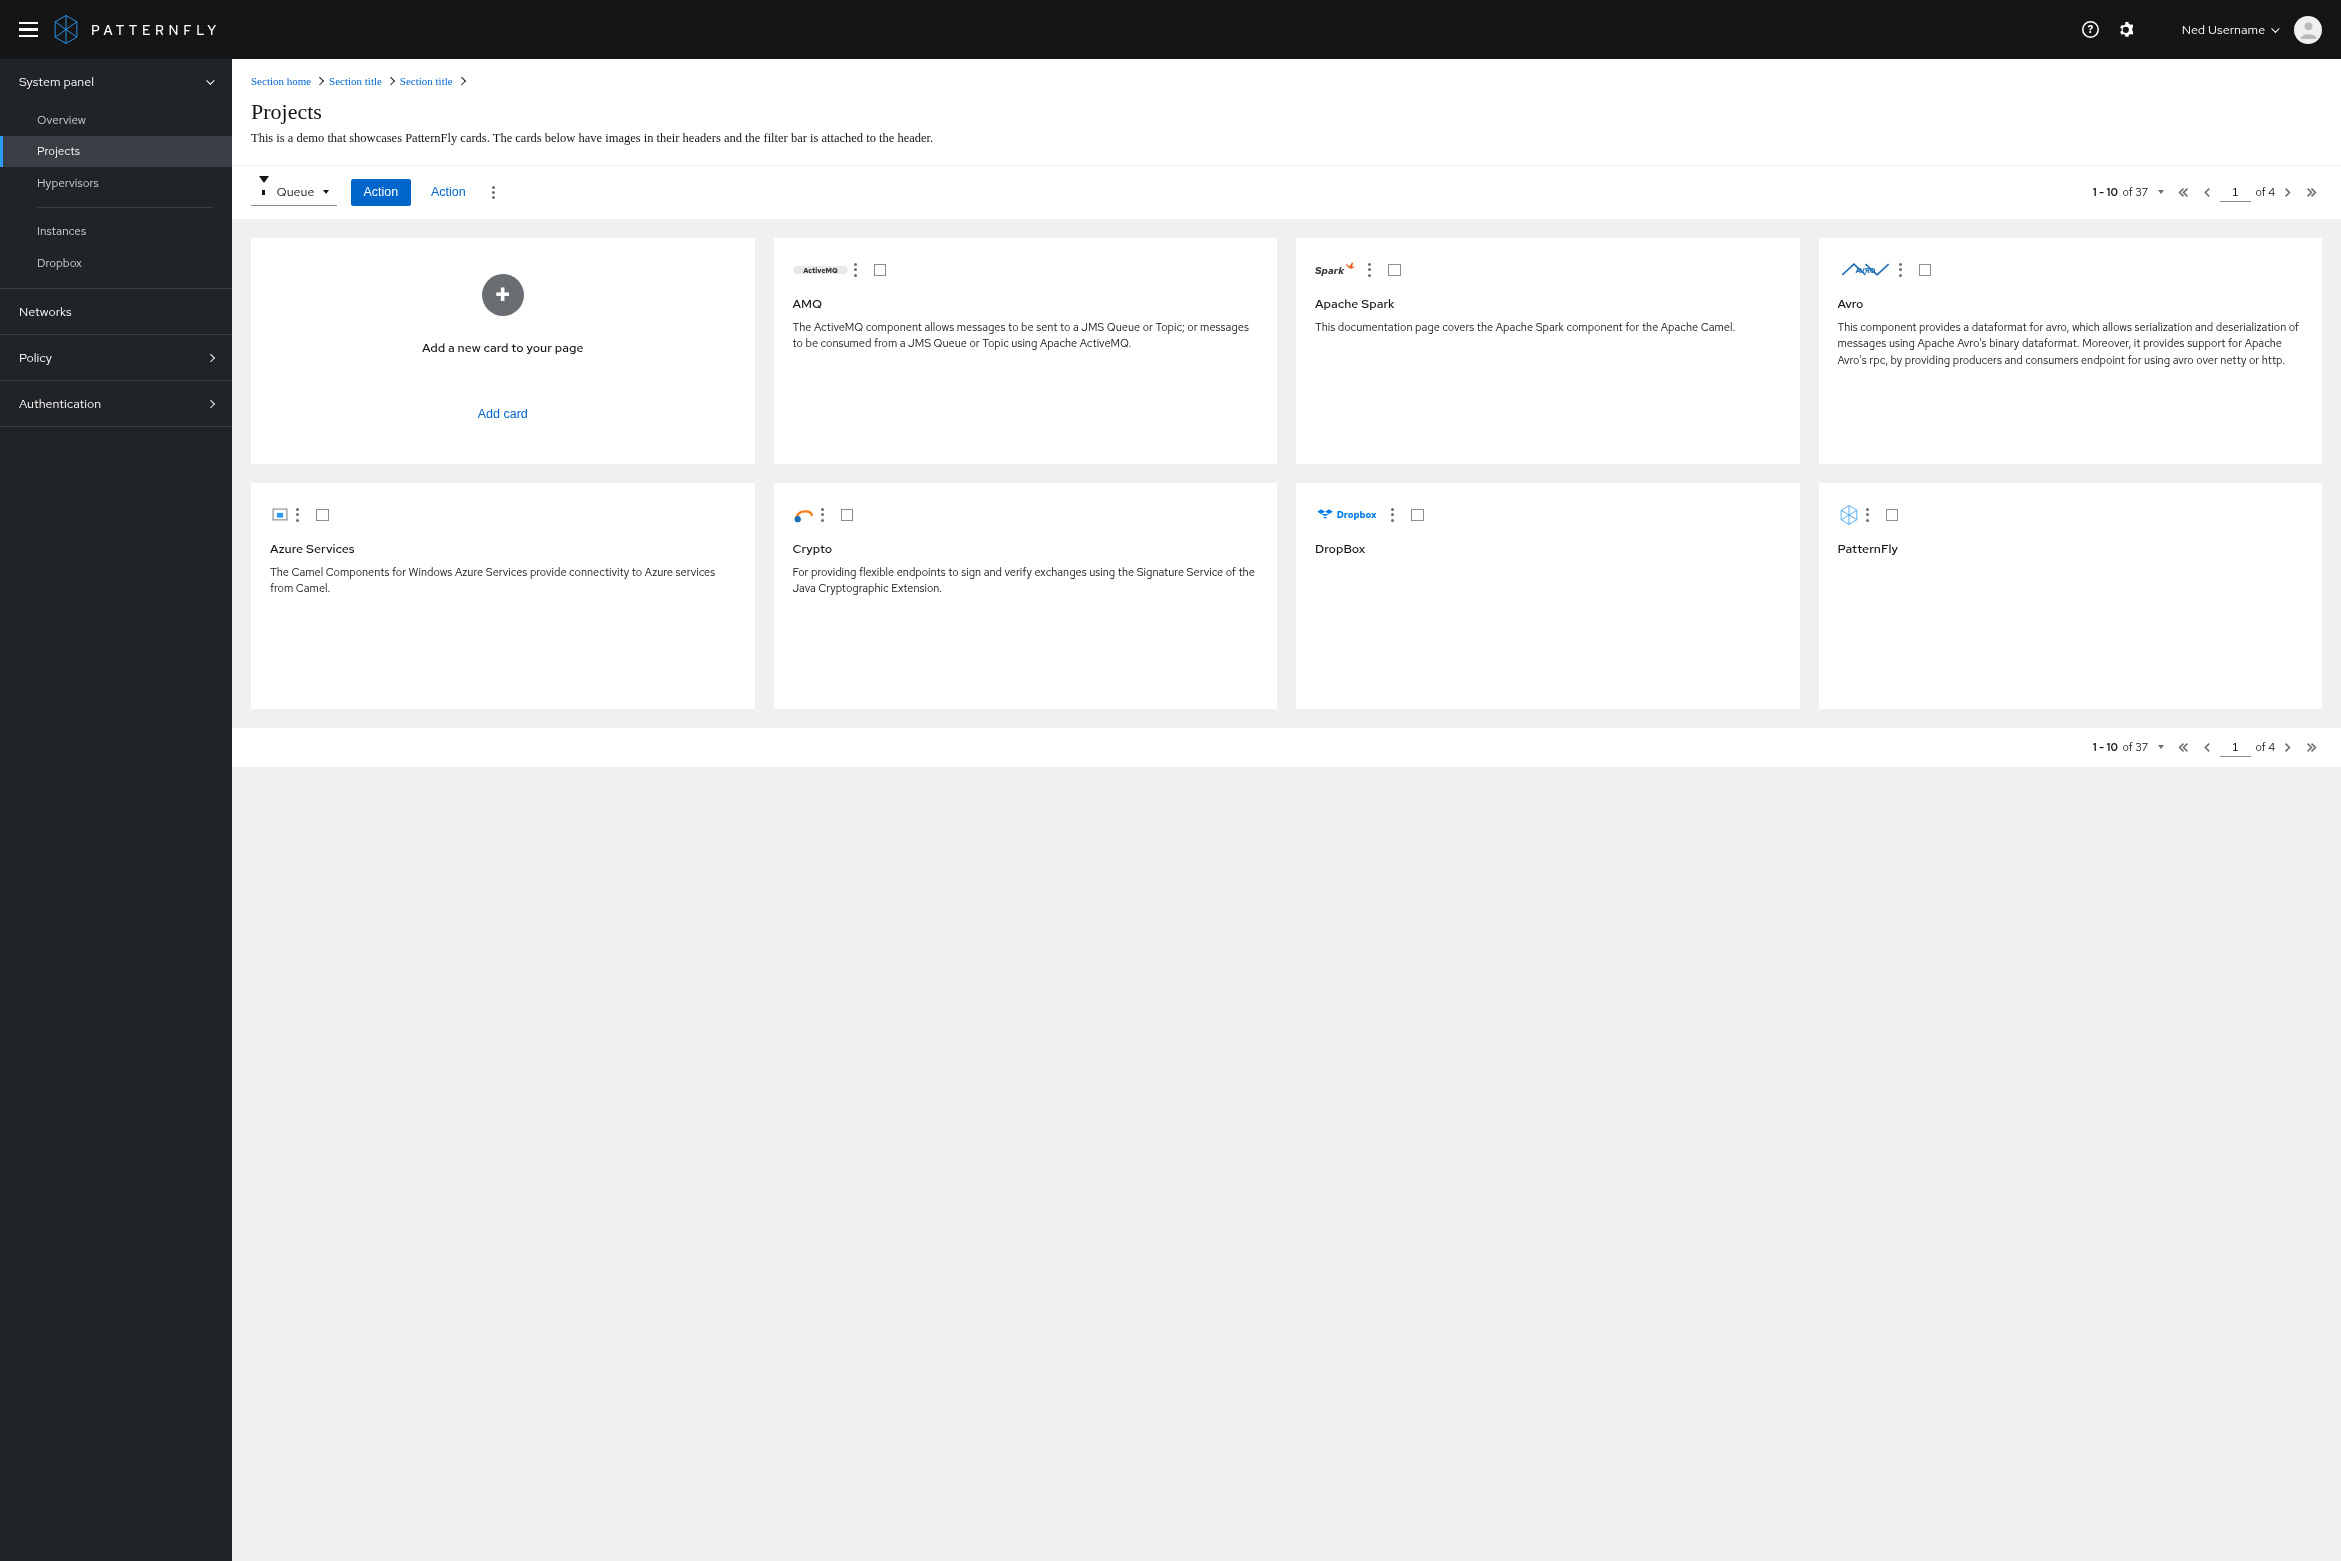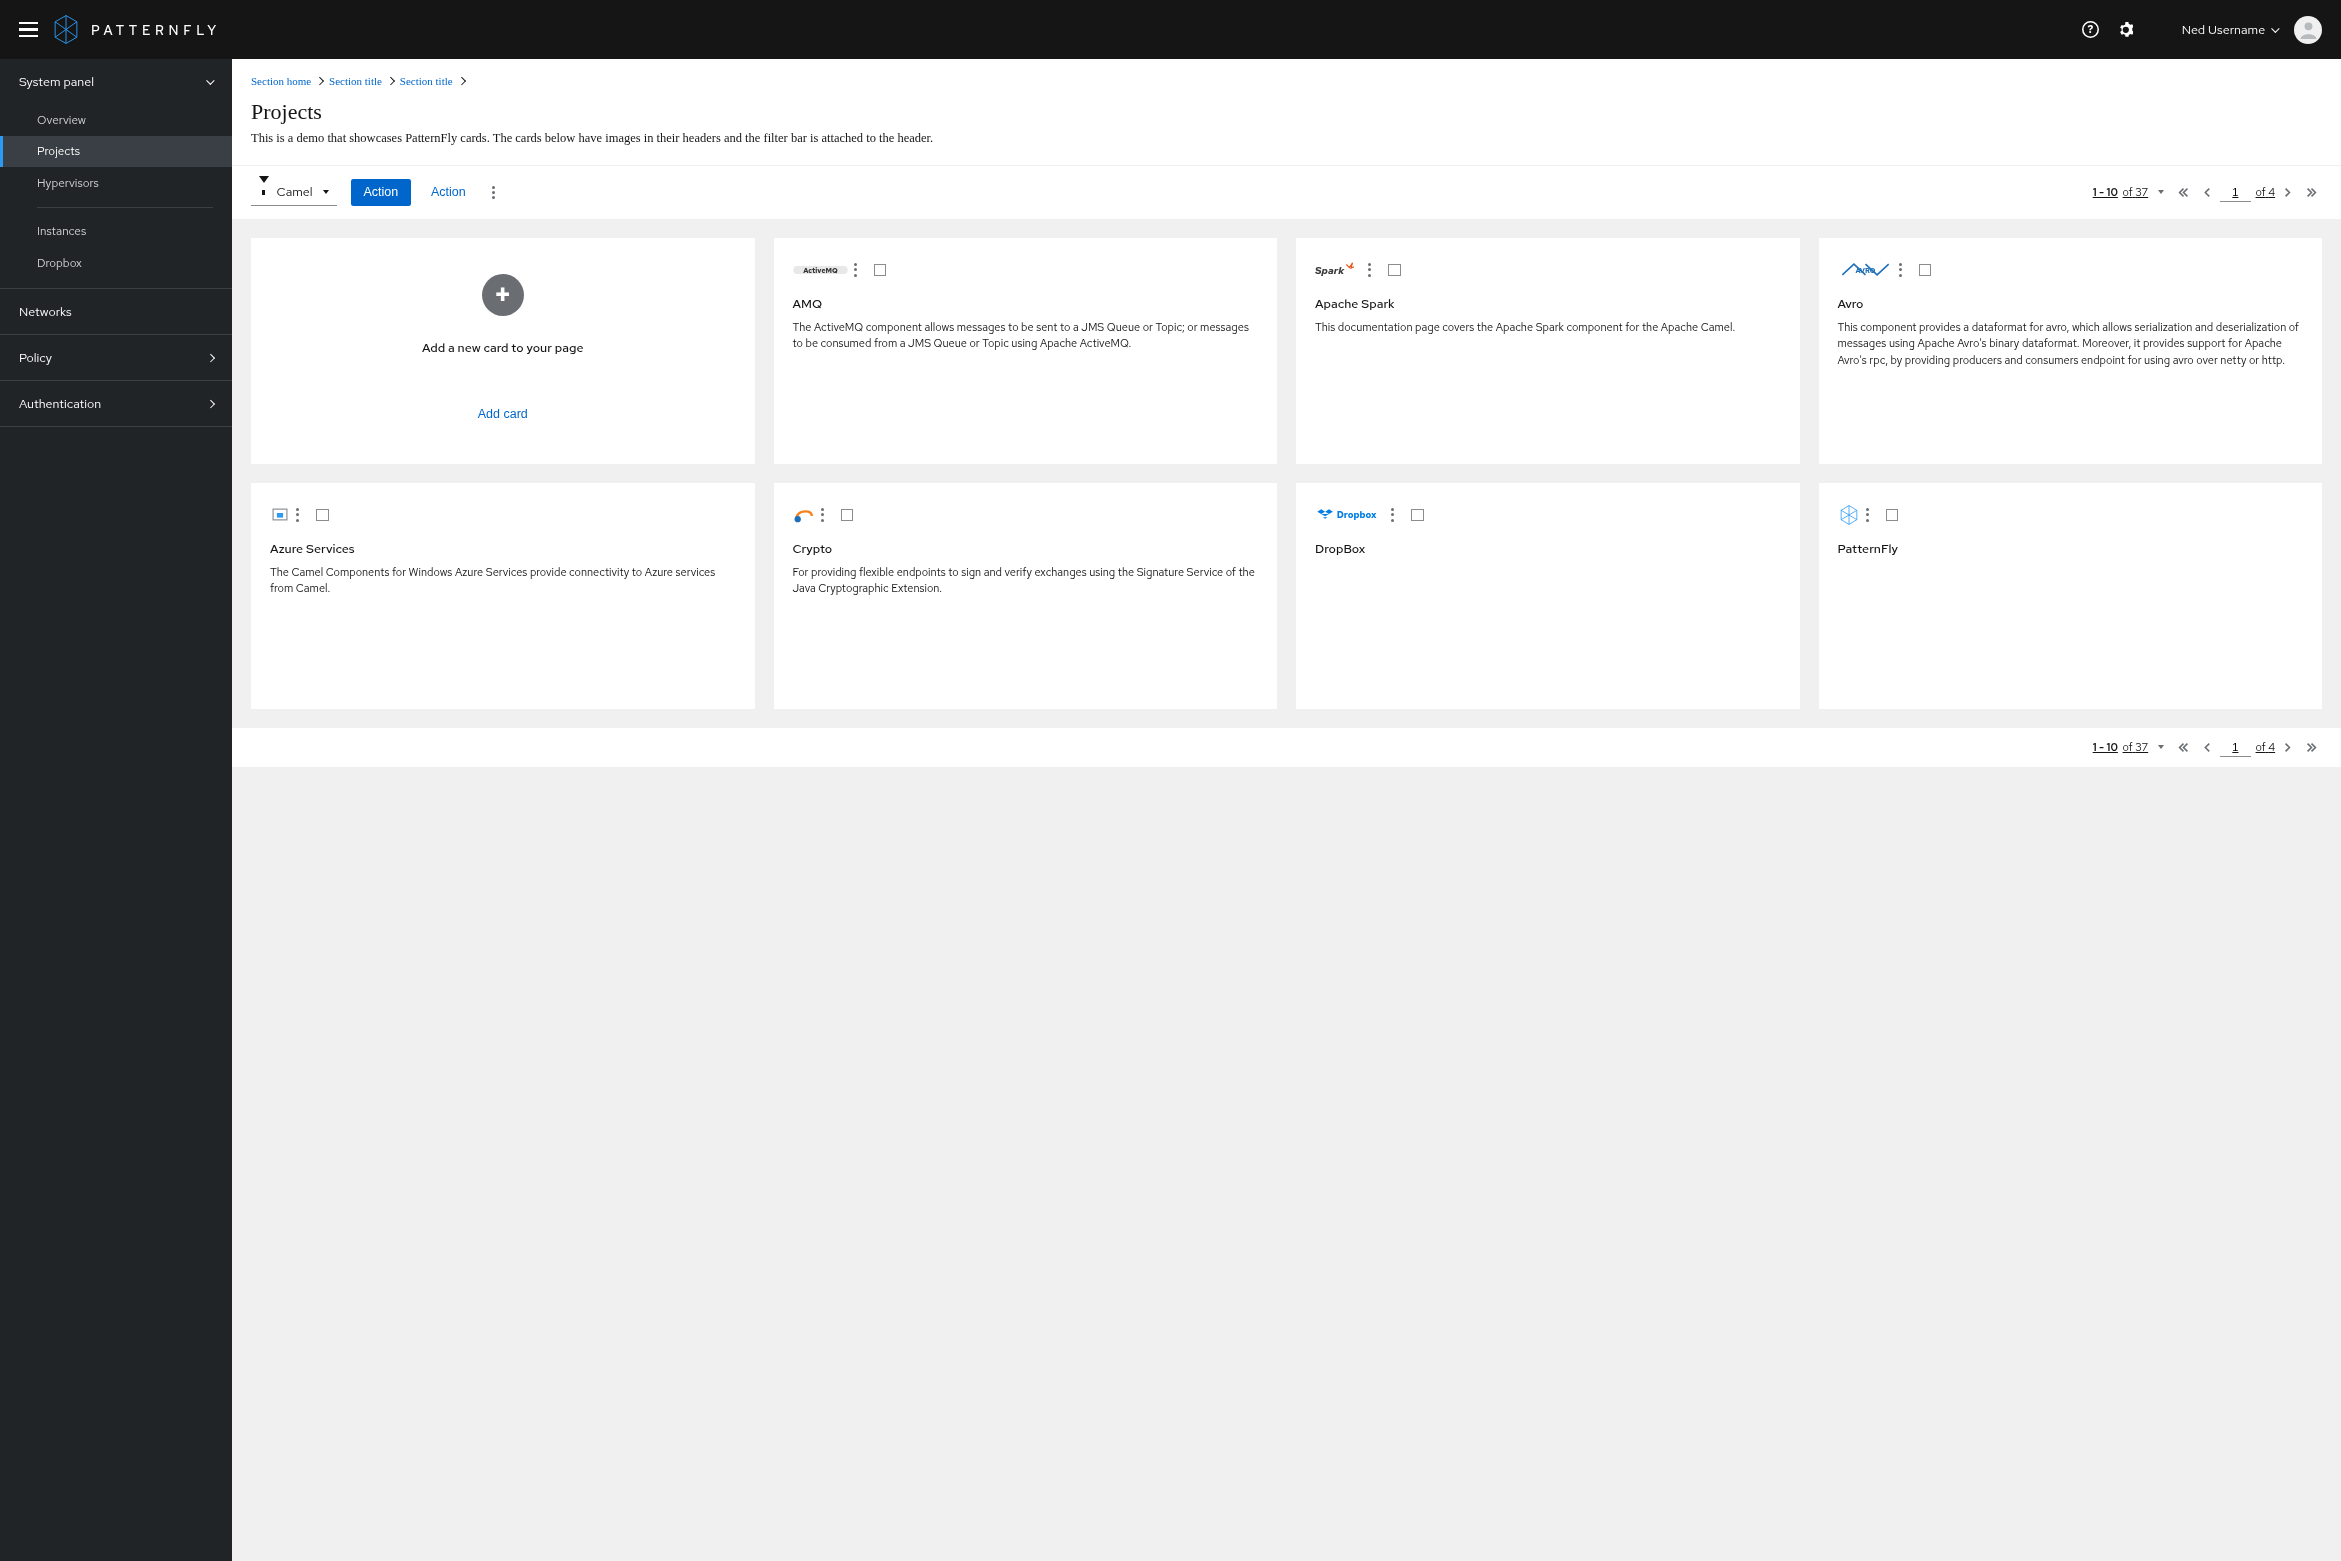--- a/index.html
+++ b/index.html
@@ -31,21 +31,21 @@
 .page-title { font-size: 22px; font-weight: 400; margin-bottom: 6.2px; }
 .page-desc { font-size: 12.5px; color: #151515; }
 .toolbar { background: #fff; padding: 12.5px 19px; display: flex; align-items: center; justify-content: space-between; border-top: 0.8px solid #f0f0f0; }
 .toolbar-left { display: flex; align-items: center; gap: 14px; }
 .filter-select { display: flex; align-items: center; gap: 7.8px; border-bottom: 0.8px solid #8a8d90; padding: 4.7px 7.8px; cursor: pointer; min-width: 86px; }
 .btn-primary { background: #0066cc; color: #fff; border: none; padding: 6.2px 12.5px; font-size: 12.5px; border-radius: 2.3px; cursor: pointer; }
 .btn-link { background: none; border: none; color: #0066cc; font-size: 12.5px; cursor: pointer; padding: 6.2px 6.2px; }
 .kebab { padding: 6.2px; cursor: pointer; }
 .kebab-dots { display: flex; flex-direction: column; gap: 2.3px; }
 .kebab-dots span { width: 3.1px; height: 3.1px; background: #6a6e73; border-radius: 50%; display: block; }
-.pagination { display: flex; align-items: center; gap: 4.7px; font-size: 11px; text-decoration: underline; }
+.pagination { display: flex; align-items: center; gap: 4.7px; font-size: 11px; }
 .pagination .range-bold { font-weight: 600; }
 .pagination .of-total { color: #151515; }
 .pag-btn { background: none; border: none; cursor: pointer; padding: 4.7px; color: #6a6e73; display: flex; align-items: center; }
 .pag-input { width: 31px; text-align: center; border: none; border-bottom: 0.8px solid #8a8d90; font-size: 11px; padding: 3.1px 1.6px; background: transparent; }
 .cards-grid { padding: 19px; display: grid; grid-template-columns: repeat(4, 1fr); gap: 19px; align-items: start; }
 .card { background: #fff; padding: 19px; display: flex; flex-direction: column; min-height: 226px; }
 .card-add { align-items: center; justify-content: center; text-align: center; gap: 8px; }
 .plus-circle { width: 42px; height: 42px; border-radius: 50%; background: #6a6e73; display: flex; align-items: center; justify-content: center; margin-bottom: 15.6px; }
 .plus-circle::before { content: "+"; color: #fff; font-size: 28px; font-weight: bold; line-height: 1; }
 .card-add-title { font-size: 12.5px; font-weight: 500; margin-bottom: 37px; }
@@ -152,21 +152,21 @@
         <span class="sep"><span class="chevron-right" style="color:#151515;"></span></span>
       </div>
       <h1 class="page-title">Projects</h1>
       <p class="page-desc">This is a demo that showcases PatternFly cards. The cards below have images in their headers and the filter bar is attached to the header.</p>
     </div>
 
     <div class="toolbar">
       <div class="toolbar-left">
         <div class="filter-select">
           <span><span class="filter-icon"></span></span>
-          <span style="flex:1;">Camel</span>
+          <span style="flex:1;">Queue</span>
           <span class="caret-down"></span>
         </div>
         <button class="btn-primary">Action</button>
         <button class="btn-link">Action</button>
         <div class="kebab">
           <div class="kebab-dots">
               <span></span>
               <span></span>
               <span></span>
             </div>

